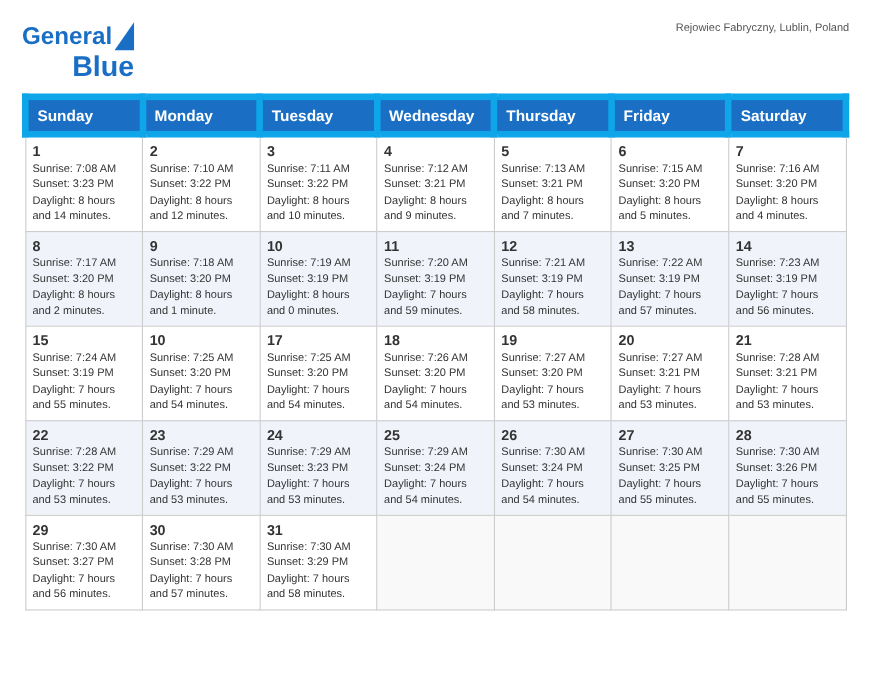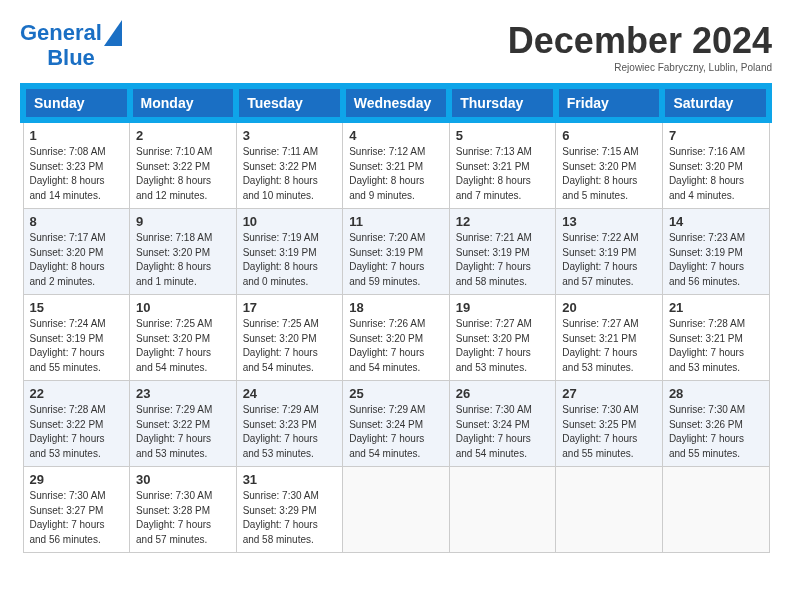--- a/index.html
+++ b/index.html
@@ -83,32 +83,31 @@
     }
     .empty-cell {
       background: #f9f9f9 !important;
     }
   </style>
 </head>
 <body>
 
 <div class="header">
   <div class="logo">
-    <div style="display:flex;flex-direction:column;align-items:center;">
+    <div style="display:flex;flex-direction:column;align-items:flex-end;">
       <div style="display:flex;align-items:center;">
         <span class="logo-text"><span>General</span></span>
         <svg width="18" height="26" viewBox="0 0 18 26" style="margin-left:2px;margin-top:0;">
           <polygon points="0,26 18,0 18,26" fill="#1a6fc4"></polygon>
         </svg>
       </div>
-      <span class="logo-text" style="color:#1a6fc4;font-size:22px;">Blue</span>
+      <span class="logo-text" style="color:#1a6fc4;font-size:26px;">Blue</span>
     </div>
   </div>
   <div class="title-area">
-    <div class="month-title">December 2024</div>
     <div class="location">Rejowiec Fabryczny, Lublin, Poland</div>
   </div>
 </div>
 
 <table class="calendar">
   <thead>
     <tr id="header-row">
         <th>Sunday</th>
         <th>Monday</th>
         <th>Tuesday</th>

